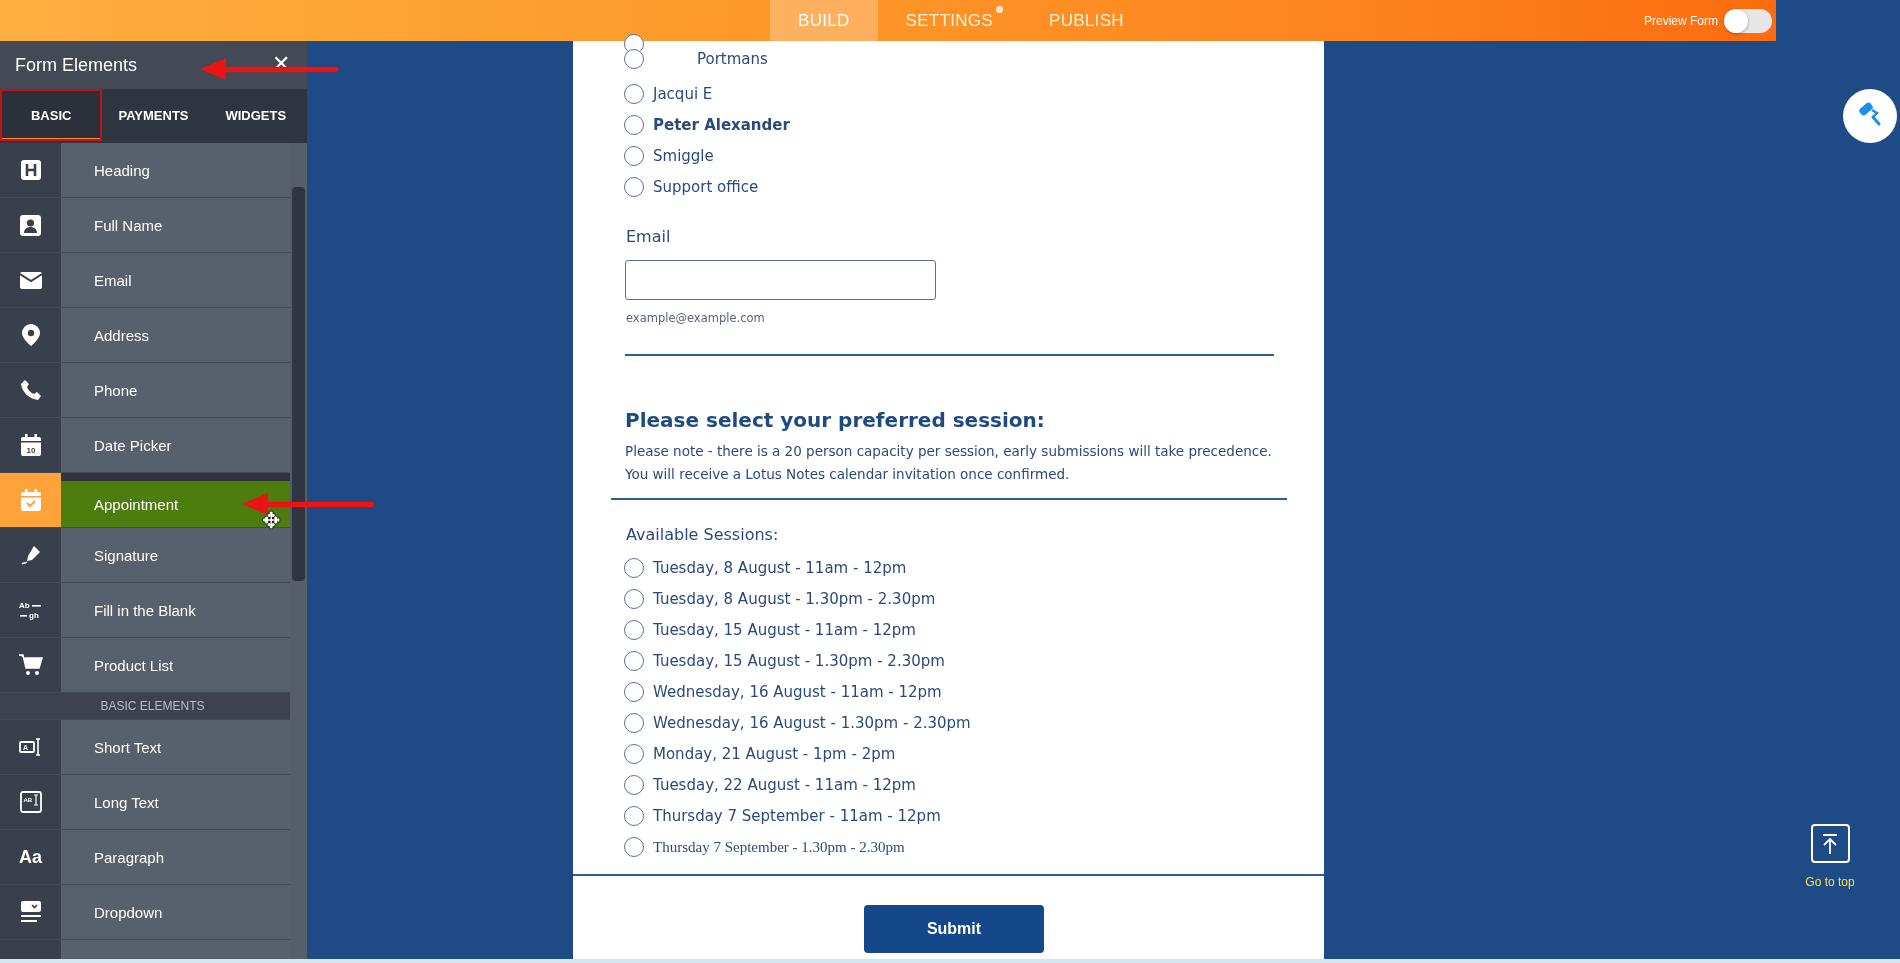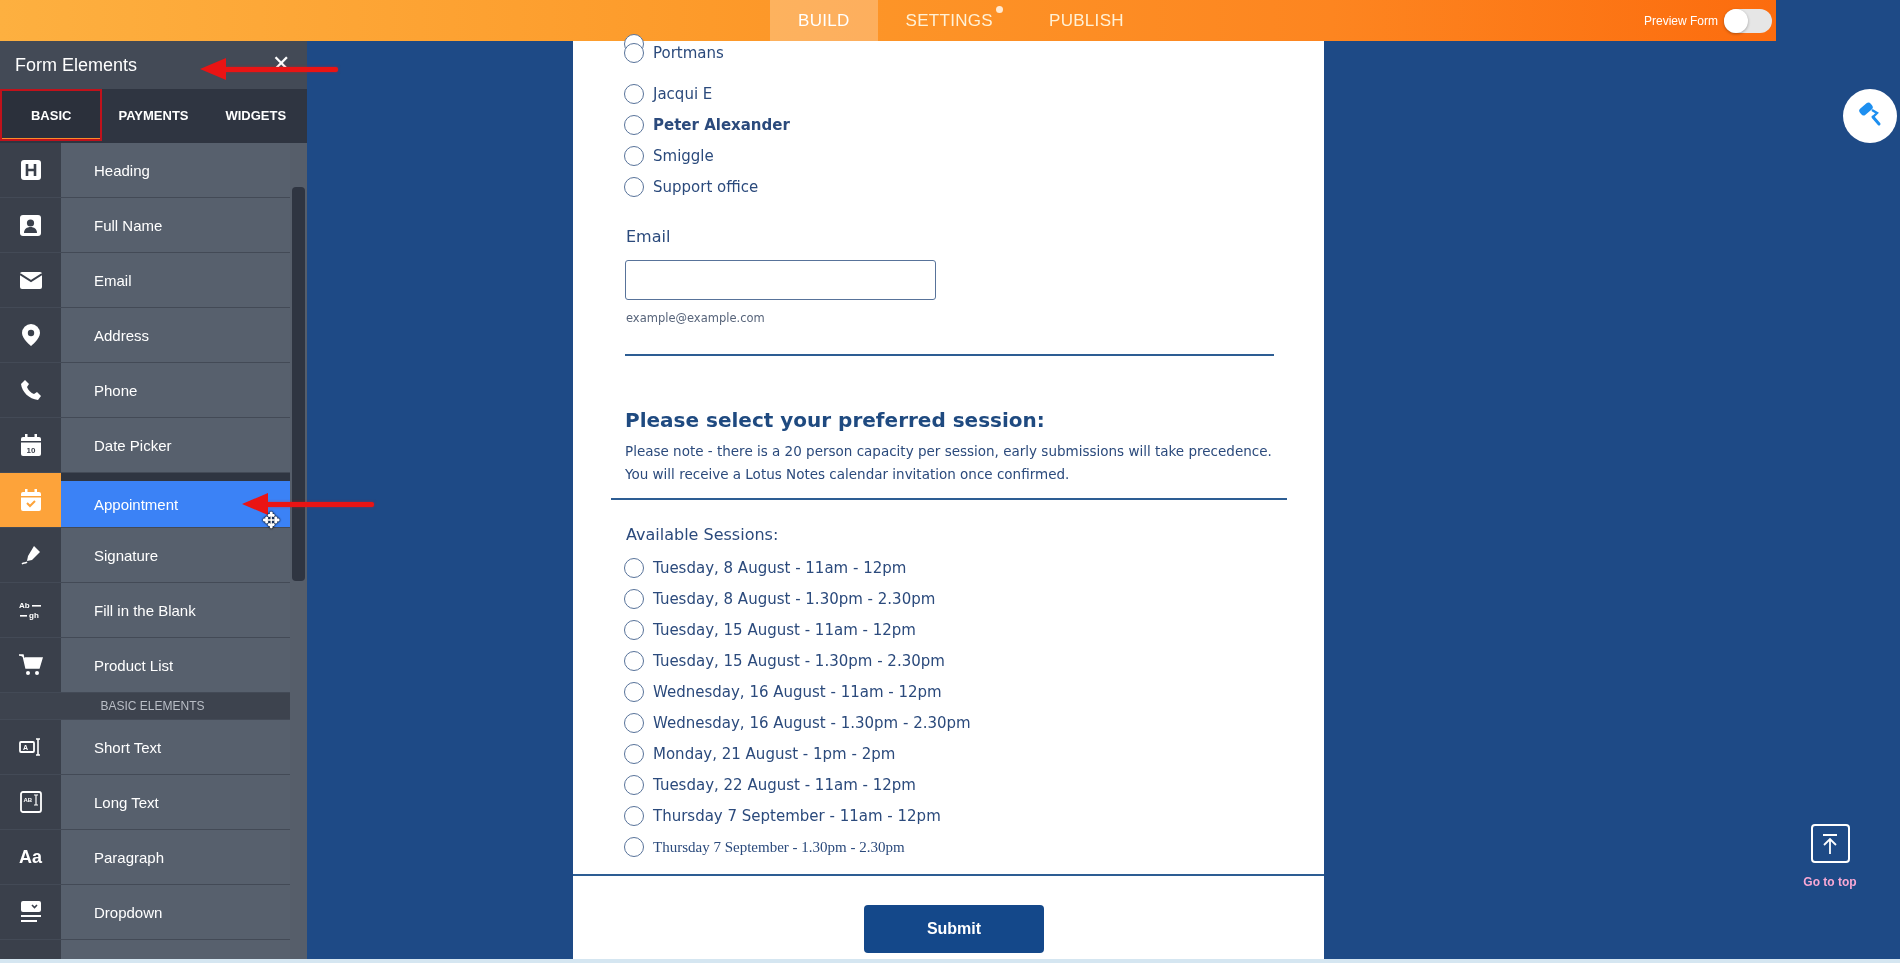--- a/index.html
+++ b/index.html
@@ -25,42 +25,42 @@
   .sb-title { color: #fff; font-size: 18px; }
   .sb-close { position: absolute; left: 272px; top: 10px; color: #fff; font-size: 22px; cursor: pointer; }
   .sb-tabs { height: 52px; display: flex; background: #2f3541; }
   .sb-tab { flex: 1; display: flex; align-items: center; justify-content: center; color: #fff; font-size: 13px; font-weight: bold; cursor: pointer; }
   .sb-tab.active { background: #2b303b; outline: 2px solid #c0121b; outline-offset: -2px; box-shadow: inset 0 -3px 0 #fd8a2a; }
   .sb-list { position: absolute; left: 0; top: 102px; width: 290px; height: 820px; overflow: hidden; }
   .sb-item { height: 55px; display: flex; border-bottom: 1px solid #434a56; cursor: pointer; }
   .sb-item .ico { width: 61px; background: #3a404b; display: flex; align-items: center; justify-content: center; color: #fff; }
   .sb-item .lbl { flex: 1; background: #57606d; color: #fff; font-size: 15px; display: flex; align-items: center; padding-left: 33px; }
   .sb-item.highlight .ico { background: #fda33a; }
-  .sb-item.highlight .lbl { background: #3b82f6; margin-top: 8px; }
+  .sb-item.highlight .lbl { background: #4d7c0f; margin-top: 8px; }
   .sb-section { height: 27px; background: #3d434e; color: #b9bec6; font-size: 12px; display: flex; align-items: center; justify-content: center; padding-left: 15px; border-bottom: 1px solid #434a56; }
   .sb-scroll { position: absolute; left: 290px; top: 102px; width: 17px; height: 820px; background: #565e6a; }
   .sb-thumb { position: absolute; left: 292px; top: 146px; width: 13px; height: 394px; background: #2f3541; border-radius: 4px; }
 
   
   .form { position: absolute; left: 573px; top: 41px; width: 751px; height: 922px; background: #fff; color: #2b4a7c; font-family: "DejaVu Sans", sans-serif; }
   .radio-row { position: absolute; left: 51px; height: 24px; display: flex; align-items: center; font-size: 15px; cursor: pointer; }
   .radio { width: 20px; height: 20px; border: 1.5px solid #58739a; border-radius: 50%; margin-right: 9px; background: #fff; }
   .field-label { position: absolute; font-size: 16px; color: #2b4a7c; }
   .email-input { position: absolute; left: 52px; top: 219px; width: 311px; height: 40px; border: 1.5px solid #58739a; border-radius: 3px; background: #fff; }
   .sublabel { position: absolute; left: 53px; top: 270px; font-size: 11.5px; color: #57647a; }
   .hr { position: absolute; height: 1.5px; background: #2d5d93; }
   .section-title { position: absolute; left: 52px; top: 367px; font-size: 20px; font-weight: bold; color: #1f4a80; }
   .section-desc { position: absolute; left: 52px; top: 399px; font-size: 13.5px; line-height: 23px; color: #2b4a7c; width: 680px; }
   .submit-btn { position: absolute; left: 291px; top: 864px; width: 180px; height: 48px; background: #14488a; color: #fff; border-radius: 4px; font-size: 16px; font-weight: bold; display: flex; align-items: center; justify-content: center; border: none; cursor: pointer; font-family: "Liberation Sans", sans-serif; }
 
   
   .paint-btn { position: absolute; left: 1843px; top: 89px; width: 54px; height: 54px; border-radius: 50%; background: #fff; display: flex; align-items: center; justify-content: center; cursor: pointer; }
   .gotop { position: absolute; left: 1800px; top: 824px; width: 60px; display: flex; flex-direction: column; align-items: center; cursor: pointer; }
   .gotop-box { width: 39px; height: 39px; border: 2px solid #fff; border-radius: 4px; display: flex; align-items: center; justify-content: center; }
-  .gotop-label { color: #f9a8d4; font-size: 12px; font-weight: bold; margin-top: 12px; white-space: nowrap; }
+  .gotop-label { color: #fde047; font-size: 12px; font-weight: normal; margin-top: 12px; white-space: nowrap; }
 
   
   .arrow { position: absolute; height: 5px; background: #ea1414; border-radius: 2px; box-shadow: 0 0 3px rgba(234,20,20,0.5); }
   .arrow::before { content: ""; position: absolute; left: -24px; top: -9px; border-right: 26px solid #ea1414; border-top: 11px solid transparent; border-bottom: 11px solid transparent; }
   .cursor { position: absolute; left: 262px; top: 508px; color: #fff; font-size: 22px; text-shadow: 0 0 2px #000, 0 0 2px #000; }
 
   .taskbar-hint { position: absolute; left: 0; top: 959px; width: 1900px; height: 4px; background: #d5e6f1; }
 </style>
 </head>
 <body>
@@ -243,21 +243,21 @@
     </div>
   </div>
   <div class="sb-scroll"></div>
   <div class="sb-thumb"></div>
 </div>
 
 <div class="form">
   <div class="radio-row" style="top:-9px;">
       <span class="radio"></span>
     </div>
-  <div class="radio-row" style="top:0;">
+  <div class="radio-row" style="top:6px;gap:44px;">
       <span class="radio"></span>
       <span>Portmans</span>
     </div>
   <div class="radio-row" style="top:41px;">
       <span class="radio"></span>
       <span>Jacqui E</span>
     </div>
   <div class="radio-row" style="top:72px;font-weight:bold;">
       <span class="radio"></span>
       <span>Peter Alexander</span>

